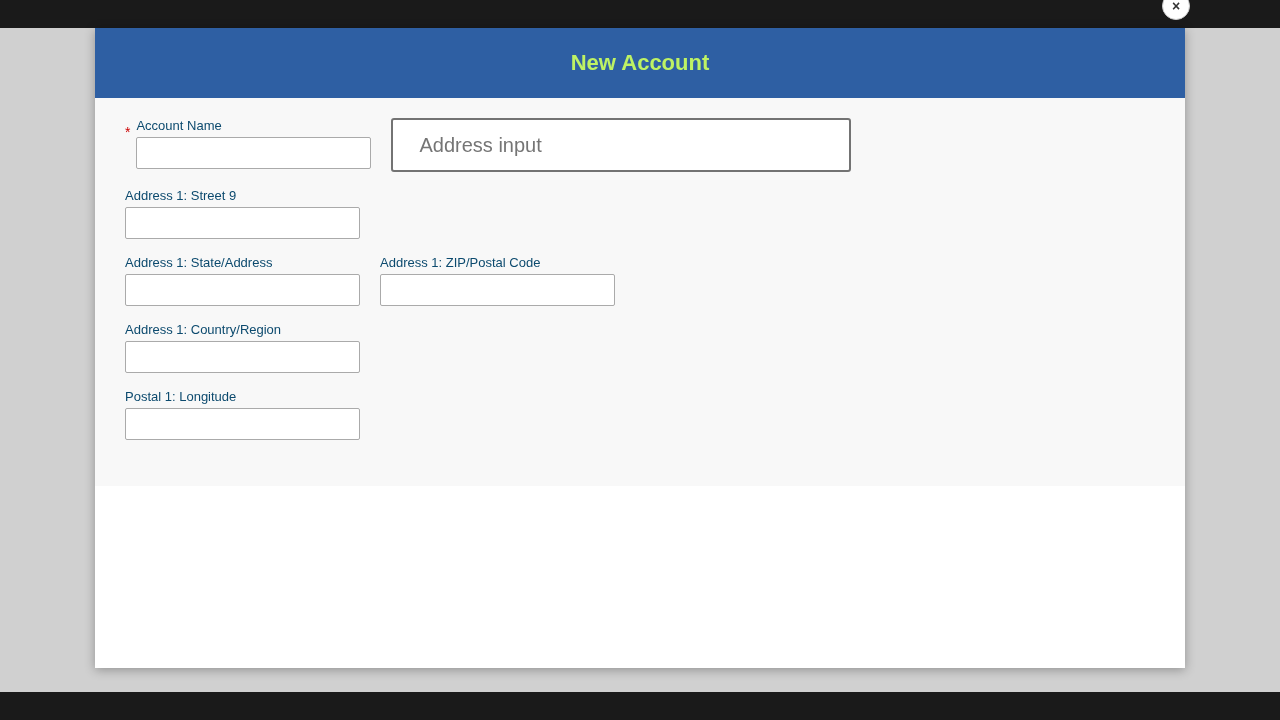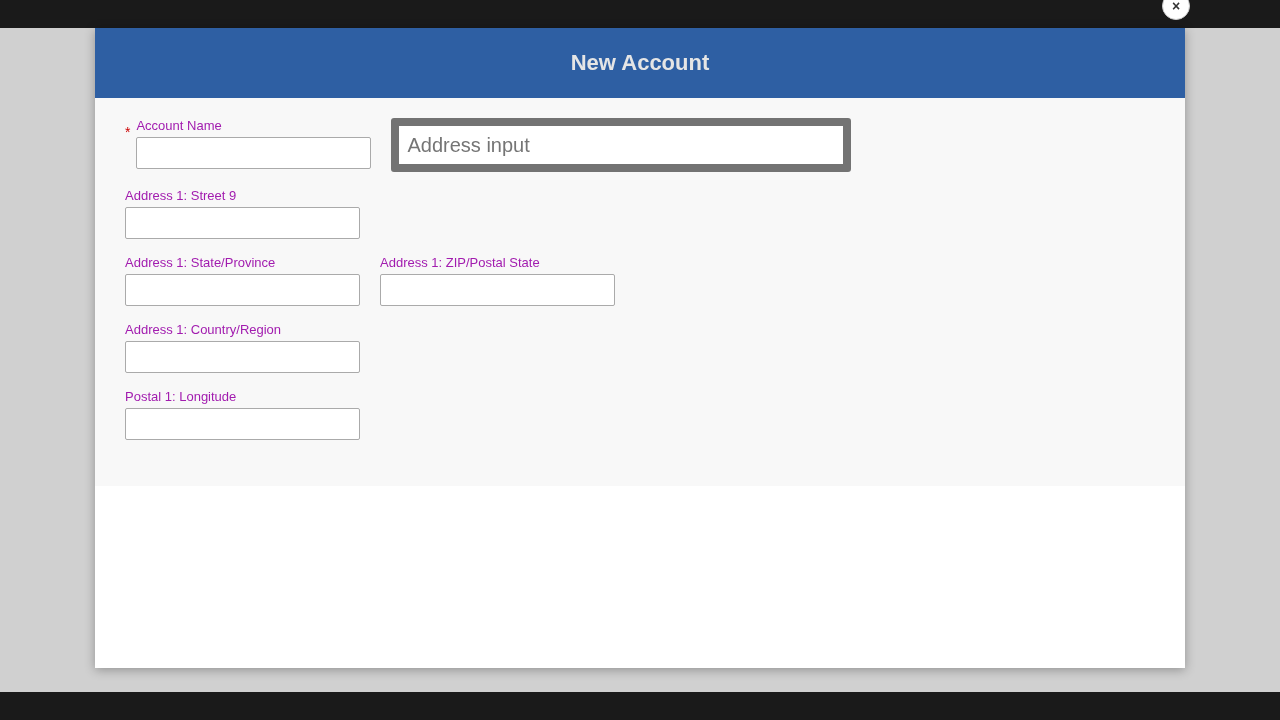--- a/index.html
+++ b/index.html
@@ -52,21 +52,21 @@
     }
 
     .modal-header {
       background-color: #2e5fa3;
       padding: 22px 20px;
       text-align: center;
       position: relative;
     }
 
     .modal-title {
-      color: #e5e5e5;
+      color: #bef264;
       font-size: 22px;
       font-weight: 600;
     }
 
     .close-button {
       position: absolute;
       right: -5px;
       top: -36px;
       width: 28px;
       height: 28px;
@@ -103,21 +103,21 @@
     .form-group.col-left {
       width: 235px;
     }
 
     .form-group.col-right {
       width: 235px;
     }
 
     .form-label {
       font-size: 13px;
-      color: #a21caf;
+      color: #0c4a6e;
       font-weight: 500;
     }
 
     .required-star {
       color: #cc0000;
       font-size: 14px;
       margin-right: 4px;
       align-self: flex-start;
       margin-top: 4px;
       padding-top: 2px;
@@ -128,24 +128,24 @@
       border-radius: 2px;
       height: 32px;
       padding: 0 8px;
       font-size: 14px;
       background-color: #ffffff;
       outline: none;
       width: 100%;
     }
 
     .address-input-field {
-      border: 8px solid #737373;
+      border: 2px solid #737373;
       border-radius: 3px;
       height: 54px;
-      padding: 0 8px;
+      padding: 0 26px;
       font-size: 20px;
       color: #aaaaaa;
       background-color: #ffffff;
       outline: none;
       width: 100%;
     }
 
     .top-row {
       display: flex;
       gap: 20px;
@@ -193,25 +193,25 @@
 
       <div class="form-row">
         <div class="form-group col-left">
           <label class="form-label">Address 1: Street 9</label>
           <input class="form-input" type="text" style="">
         </div>
       </div>
 
       <div class="form-row">
         <div class="form-group col-left">
-          <label class="form-label">Address 1: State/Province</label>
+          <label class="form-label">Address 1: State/Address</label>
           <input class="form-input" type="text" style="">
         </div>
         <div class="form-group col-right">
-          <label class="form-label">Address 1: ZIP/Postal State</label>
+          <label class="form-label">Address 1: ZIP/Postal Code</label>
           <input class="form-input" type="text" style="">
         </div>
       </div>
 
       <div class="form-row">
         <div class="form-group col-left">
           <label class="form-label">Address 1: Country/Region</label>
           <input class="form-input" type="text" style="">
         </div>
       </div>

